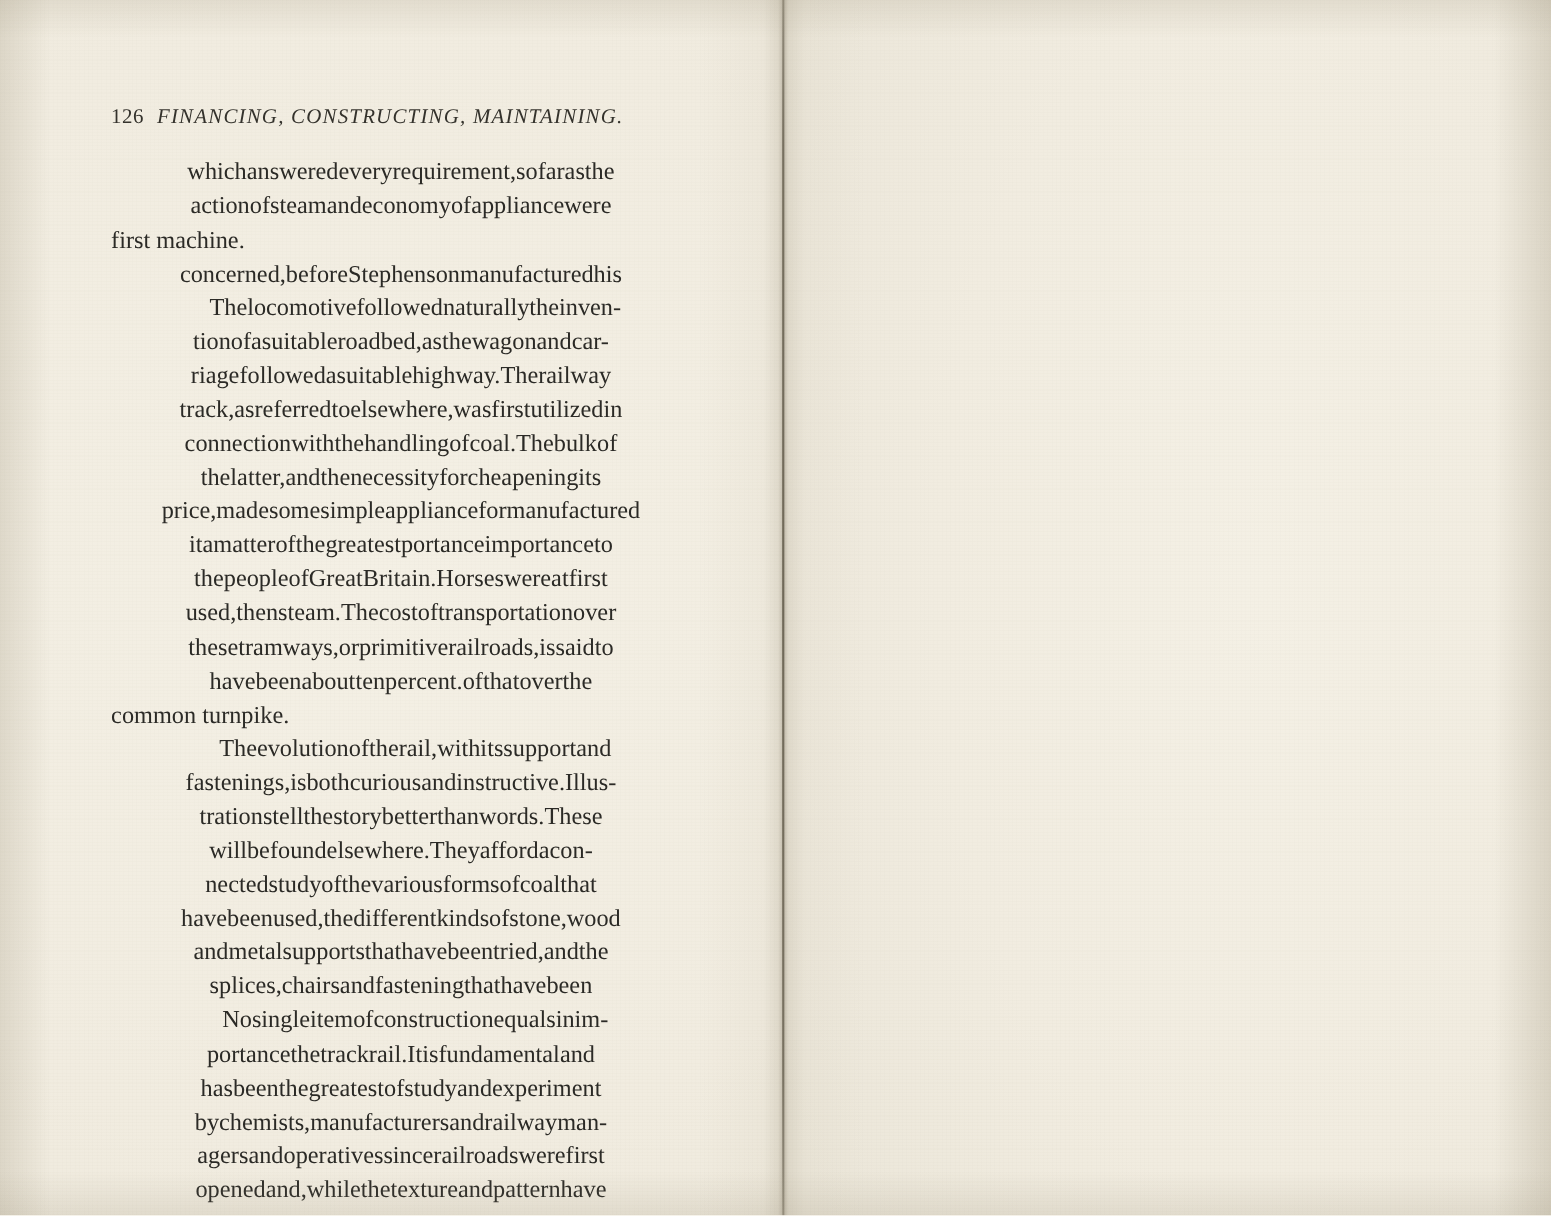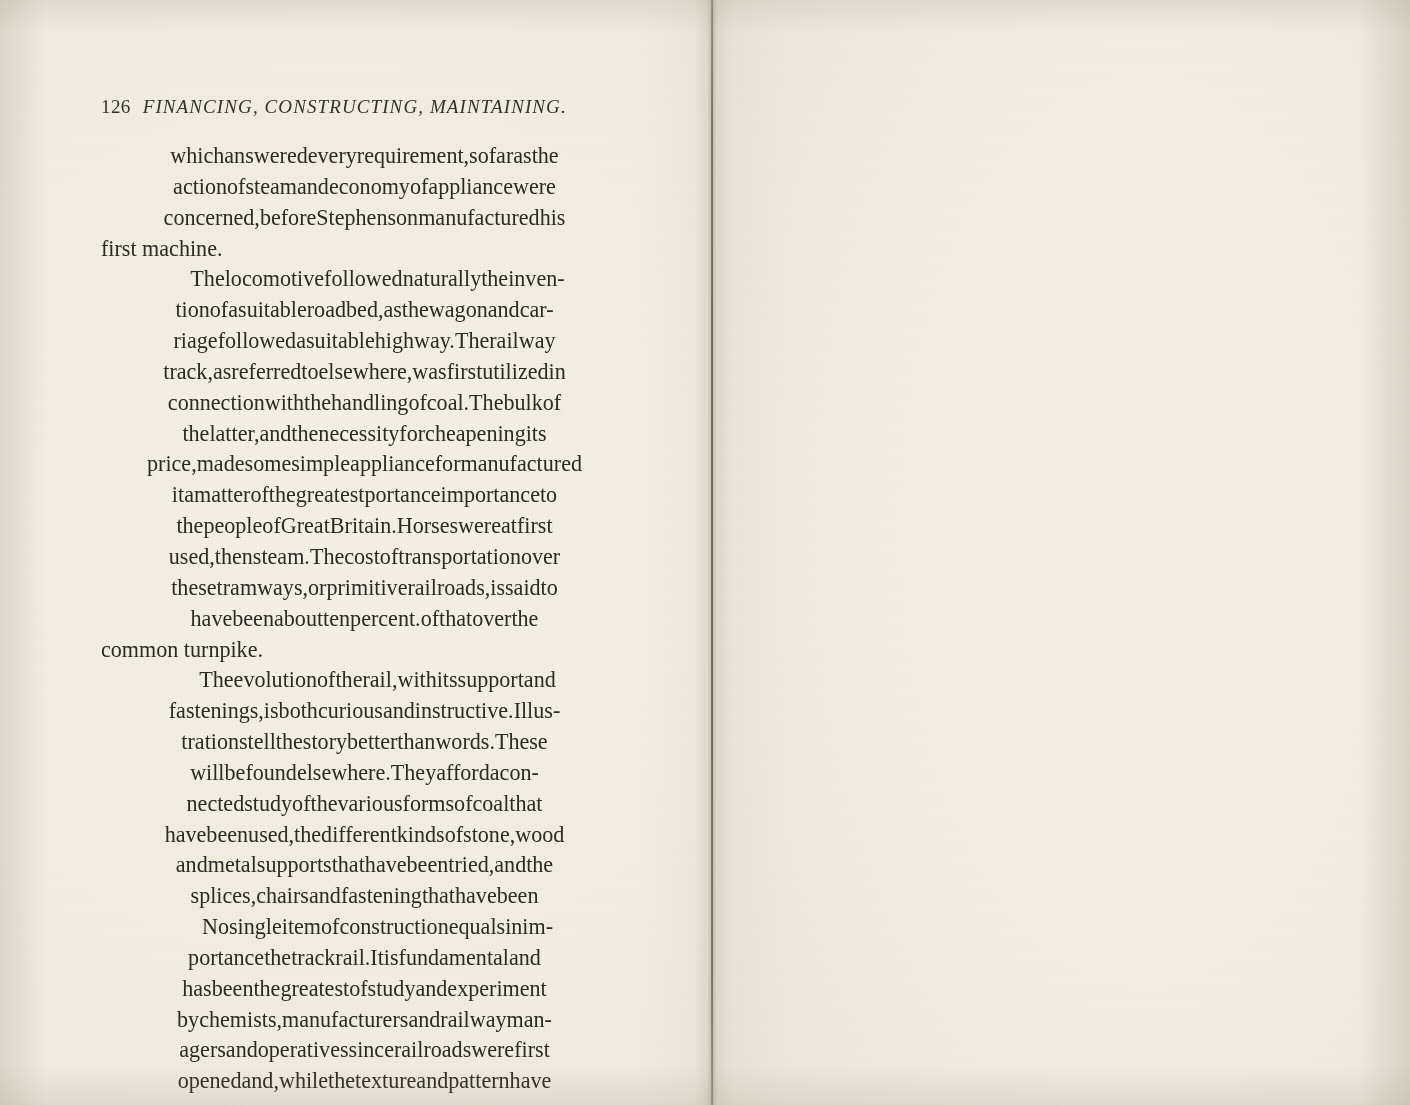--- a/index.html
+++ b/index.html
@@ -184,28 +184,28 @@
         <div class="ln">
           <span>action</span>
           <span>of</span>
           <span>steam</span>
           <span>and</span>
           <span>economy</span>
           <span>of</span>
           <span>appliance</span>
           <span>were</span>
         </div>
+        <div class="ln flush"><span>first machine.</span></div>
         <div class="ln">
           <span>concerned,</span>
           <span>before</span>
           <span>Stephenson</span>
           <span>manufactured</span>
           <span>his</span>
         </div>
-        <div class="ln flush"><span>first machine.</span></div>
         <div class="ln indent">
           <span>The</span>
           <span>locomotive</span>
           <span>followed</span>
           <span>naturally</span>
           <span>the</span>
           <span>inven-</span>
         </div>
         <div class="ln">
           <span>tion</span>

